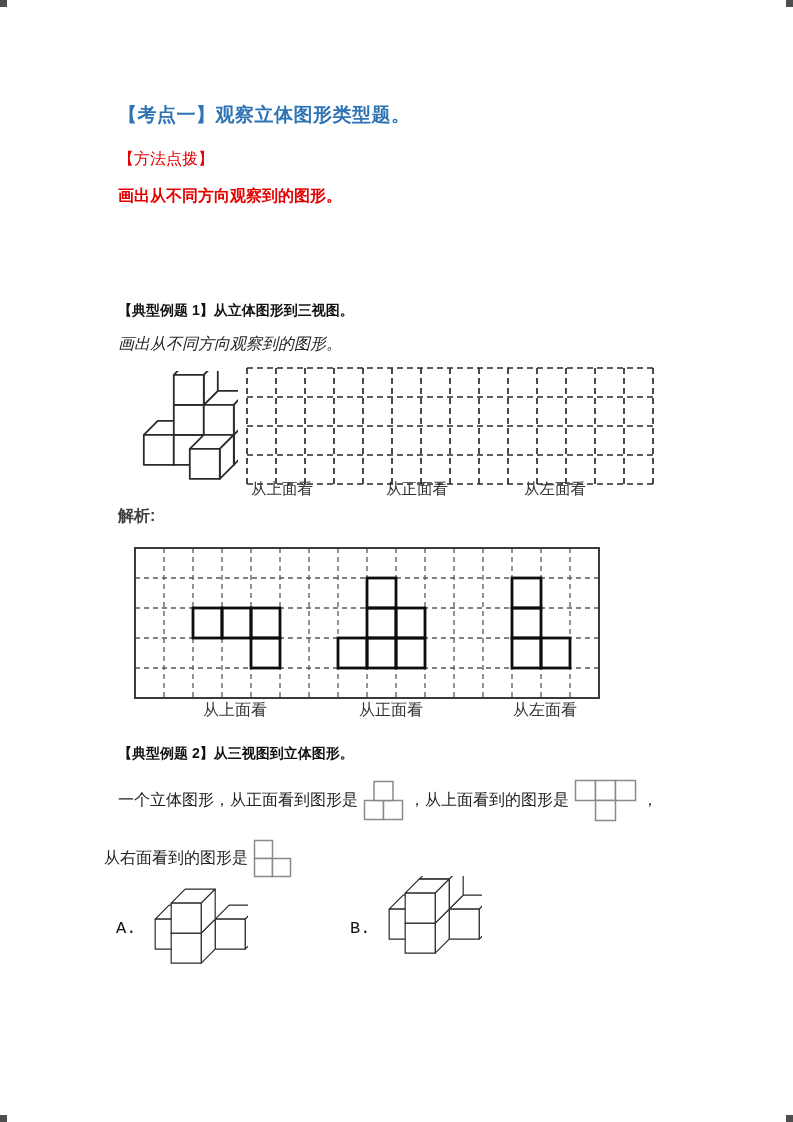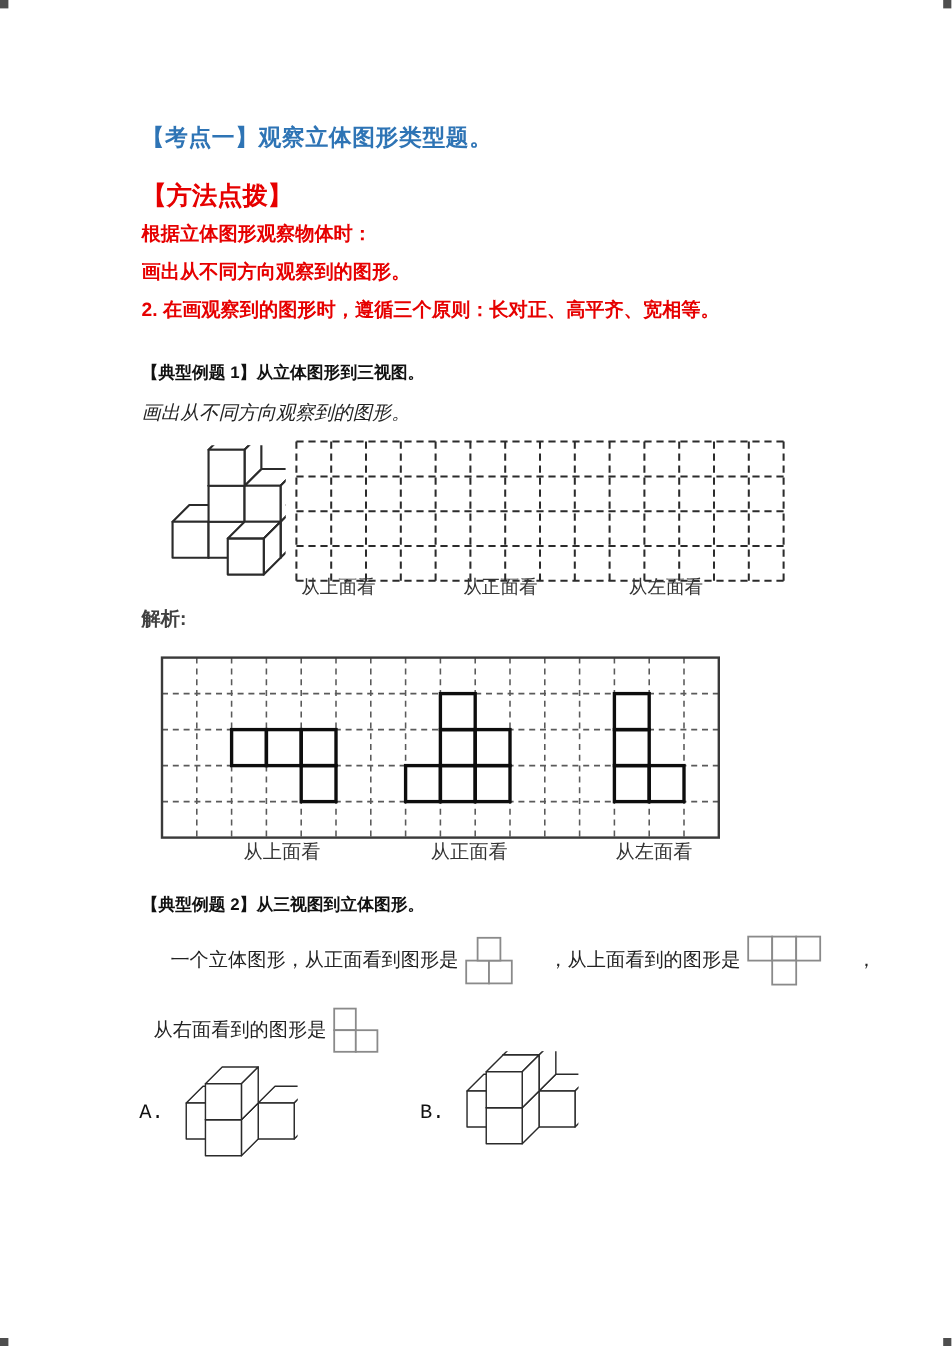--- a/index.html
+++ b/index.html
@@ -2,48 +2,46 @@
 <html><head>
 <meta charset="utf-8">
 <style>
   html,body{margin:0;padding:0;}
   body{
     width:793px;height:1122px;background:#ffffff;position:relative;overflow:hidden;
     font-family:"Liberation Sans","DejaVu Sans",sans-serif;color:#1c1c1c;
   }
   .abs{position:absolute;}
   .page-title{left:118px;top:102px;font-size:19px;font-weight:bold;color:#2e74b5;letter-spacing:.5px;white-space:nowrap;}
-  .method-title{left:118px;top:149px;font-size:21px;font-weight:bold;color:#e60000;white-space:nowrap;}
+  .method-title{left:118px;top:149px;font-size:16px;font-weight:normal;color:#e60000;white-space:nowrap;}
   .method-lines{left:118px;top:180px;font-size:16px;font-weight:bold;color:#e60000;line-height:31.5px;}
   .method-lines div{white-space:nowrap;}
   .ex-title{font-size:14px;font-weight:bold;color:#111;white-space:nowrap;}
   .body-text{font-size:16px;color:#222;white-space:nowrap;font-style:italic;}
   .jiexi{left:118px;top:506px;font-size:16px;font-weight:bold;color:#404040;white-space:nowrap;}
   .fig-label{font-size:15.5px;color:#333;transform:translateX(-50%);white-space:nowrap;}
   .inline-row{display:flex;align-items:center;font-size:16px;color:#222;}
-  .inline-row .txt{white-space:nowrap;margin-left:24px;}
+  .inline-row .txt{white-space:nowrap;}
   .inline-row svg{margin:0 5px;flex:0 0 auto;}
   .opt-label{font-size:17px;color:#111;font-family:"Liberation Mono","DejaVu Sans Mono",monospace;}
   .corner{width:7px;height:7px;background:#4e4e4e;}
   svg{display:block;}
 </style>
 </head>
 <body>
 
 <div class="abs corner" style="left:0;top:0"></div>
 <div class="abs corner" style="right:0;top:0"></div>
 <div class="abs corner" style="left:0;bottom:0"></div>
 <div class="abs corner" style="right:0;bottom:0"></div>
 
 <div class="abs page-title">【考点一】观察立体图形类型题。</div>
 <div class="abs method-title">【方法点拨】</div>
 <div class="abs method-lines">
-  <div>根据立体图形观察物体时：</div>
   <div>画出从不同方向观察到的图形。</div>
-  <div>2. 在画观察到的图形时，遵循三个原则：长对正、高平齐、宽相等。</div>
 </div>
 
 <div class="abs ex-title" style="left:118px;top:302px">【典型例题 1】从立体图形到三视图。</div>
 <div class="abs body-text" style="left:118px;top:334px">画出从不同方向观察到的图形。</div>
 
 <svg class="abs" style="left:126px;top:371px" width="111.6" height="111.6" viewBox="0 0 111.6 111.6">
     <polygon fill="#ffffff" stroke="#2b2b2b" stroke-width="1.8" stroke-linejoin="round" points="17.8,63.8 31.8,49.8 61.8,49.8 47.8,63.8"></polygon>
     <polygon fill="#ffffff" stroke="#2b2b2b" stroke-width="1.8" stroke-linejoin="round" points="47.8,63.8 61.8,49.8 61.8,79.8 47.8,93.8"></polygon>
     <polygon fill="#ffffff" stroke="#2b2b2b" stroke-width="1.8" stroke-linejoin="round" points="17.8,63.8 47.8,63.8 47.8,93.8 17.8,93.8"></polygon>
     <polygon fill="#ffffff" stroke="#2b2b2b" stroke-width="1.8" stroke-linejoin="round" points="47.8,63.8 61.8,49.8 91.8,49.8 77.8,63.8"></polygon>

